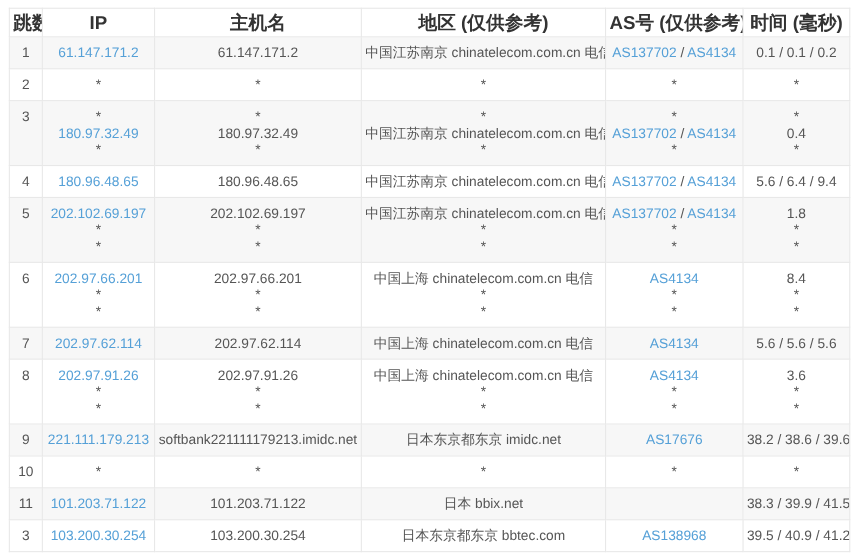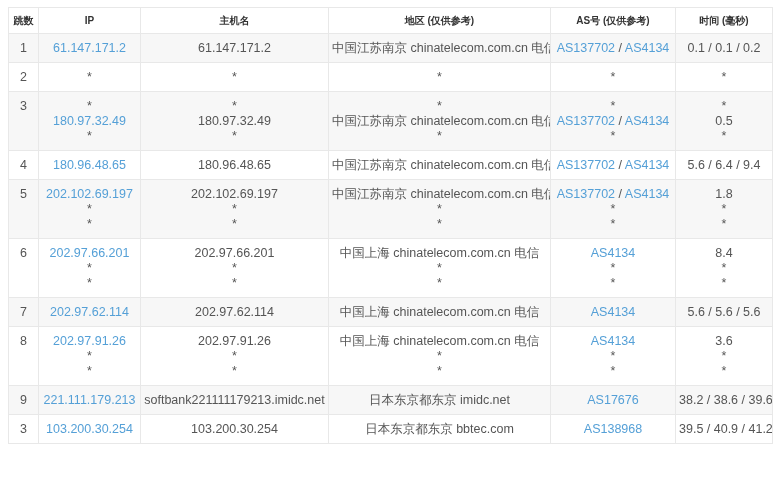--- a/index.html
+++ b/index.html
@@ -21,21 +21,21 @@
     width:764px;
     table-layout:fixed;
   }
   .trace th,.trace td{
     border:1px solid var(--border);
     text-align:center;
     overflow:hidden;
     white-space:nowrap;
   }
   .trace th{
-    font-size:10px;
+    font-size:17px;
     font-weight:bold;
     color:var(--header-text);
     padding:5px 3px;
     line-height:15px;
     background:#ffffff;
   }
   .trace td{
     font-size:12.5px;
     color:var(--text);
     padding:6.5px 3px;
@@ -131,21 +131,21 @@
             <div class="line"><span>中国江苏南京 chinatelecom.com.cn 电信</span></div>
             <div class="line"><span>*</span></div>
           </td>
           <td>
             <div class="line"><span>*</span></div>
             <div class="line"><span class="link">AS137702</span><span> / </span><span class="link">AS4134</span></div>
             <div class="line"><span>*</span></div>
           </td>
           <td>
             <div class="line"><span>*</span></div>
-            <div class="line"><span>0.5</span></div>
+            <div class="line"><span>0.4</span></div>
             <div class="line"><span>*</span></div>
           </td>
         </tr>
         <tr>
           <td>4</td>
           <td>
             <div class="line"><span class="link">180.96.48.65</span></div>
           </td>
           <td>
             <div class="line"><span>180.96.48.65</span></div>
@@ -271,20 +271,54 @@
             <div class="line"><span>softbank221111179213.imidc.net</span></div>
           </td>
           <td>
             <div class="line"><span>日本东京都东京 imidc.net</span></div>
           </td>
           <td>
             <div class="line"><span class="link">AS17676</span></div>
           </td>
           <td>
             <div class="line"><span>38.2 / 38.6 / 39.6</span></div>
+          </td>
+        </tr>
+        <tr>
+          <td>10</td>
+          <td>
+            <div class="line"><span>*</span></div>
+          </td>
+          <td>
+            <div class="line"><span>*</span></div>
+          </td>
+          <td>
+            <div class="line"><span>*</span></div>
+          </td>
+          <td>
+            <div class="line"><span>*</span></div>
+          </td>
+          <td>
+            <div class="line"><span>*</span></div>
+          </td>
+        </tr>
+        <tr class="stripe">
+          <td>11</td>
+          <td>
+            <div class="line"><span class="link">101.203.71.122</span></div>
+          </td>
+          <td>
+            <div class="line"><span>101.203.71.122</span></div>
+          </td>
+          <td>
+            <div class="line"><span>日本 bbix.net</span></div>
+          </td>
+          <td></td>
+          <td>
+            <div class="line"><span>38.3 / 39.9 / 41.5</span></div>
           </td>
         </tr>
         <tr>
           <td>3</td>
           <td>
             <div class="line"><span class="link">103.200.30.254</span></div>
           </td>
           <td>
             <div class="line"><span>103.200.30.254</span></div>
           </td>

